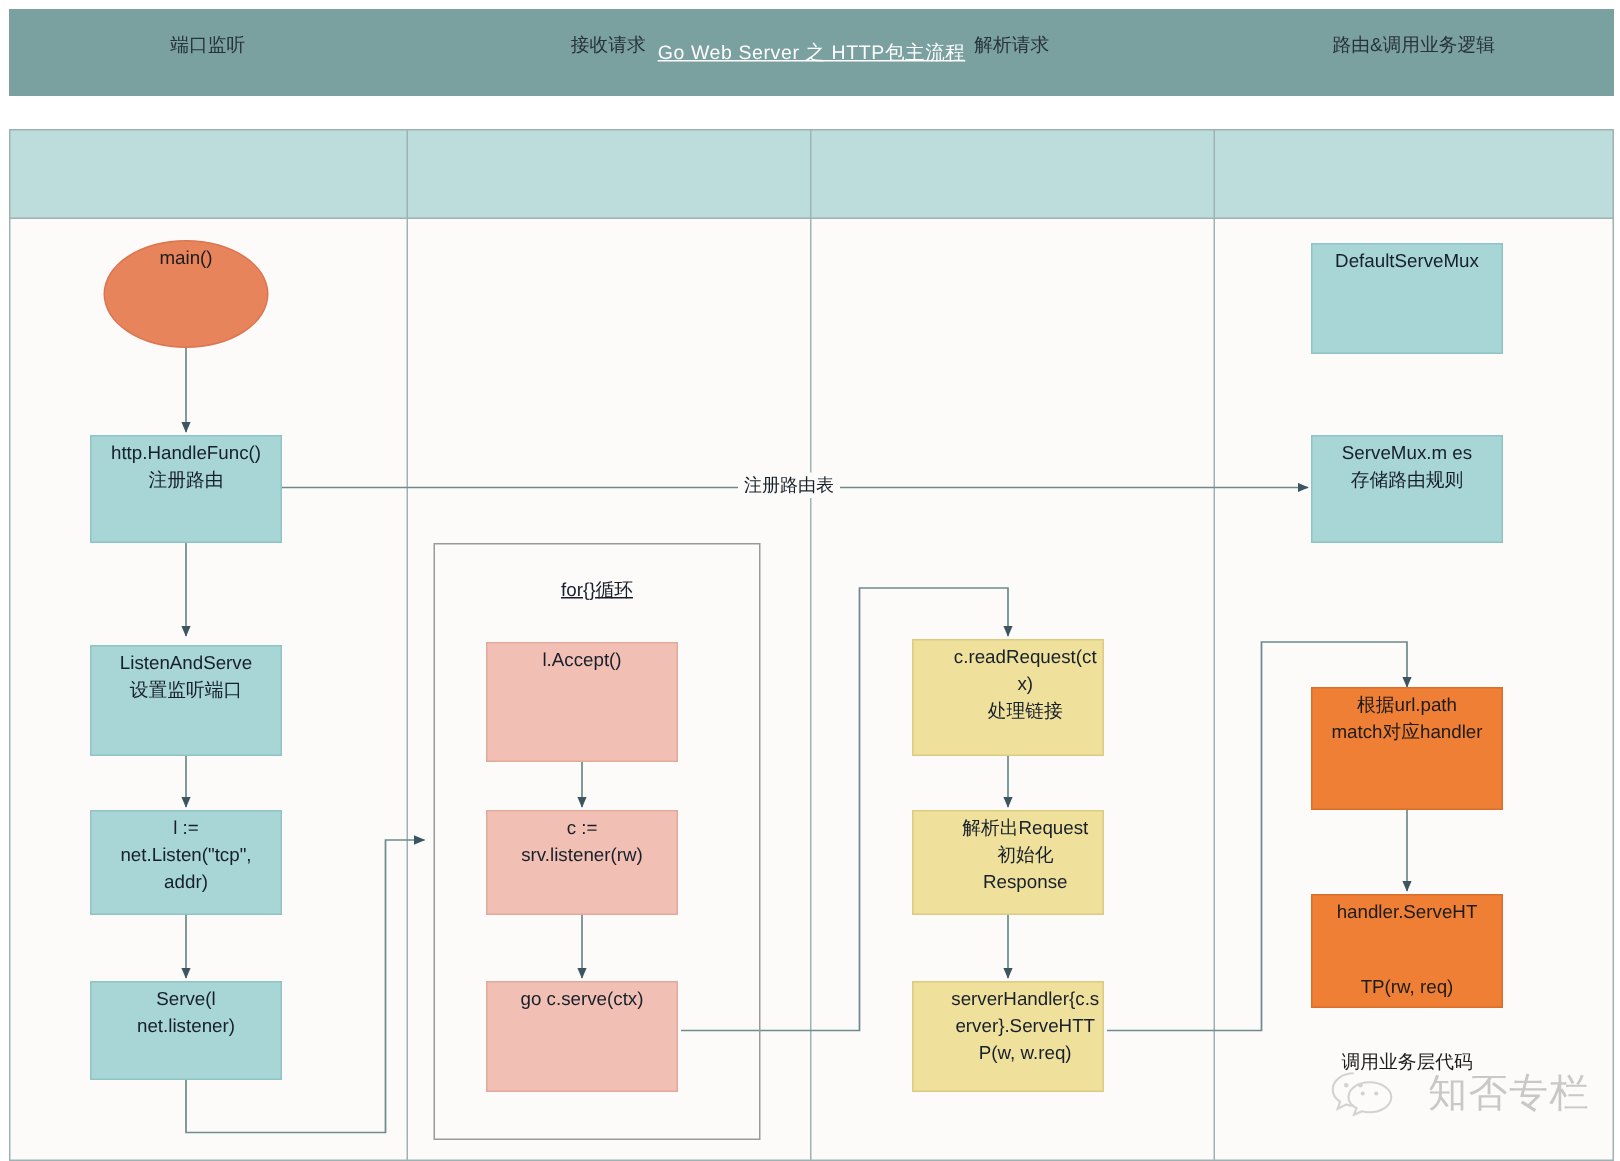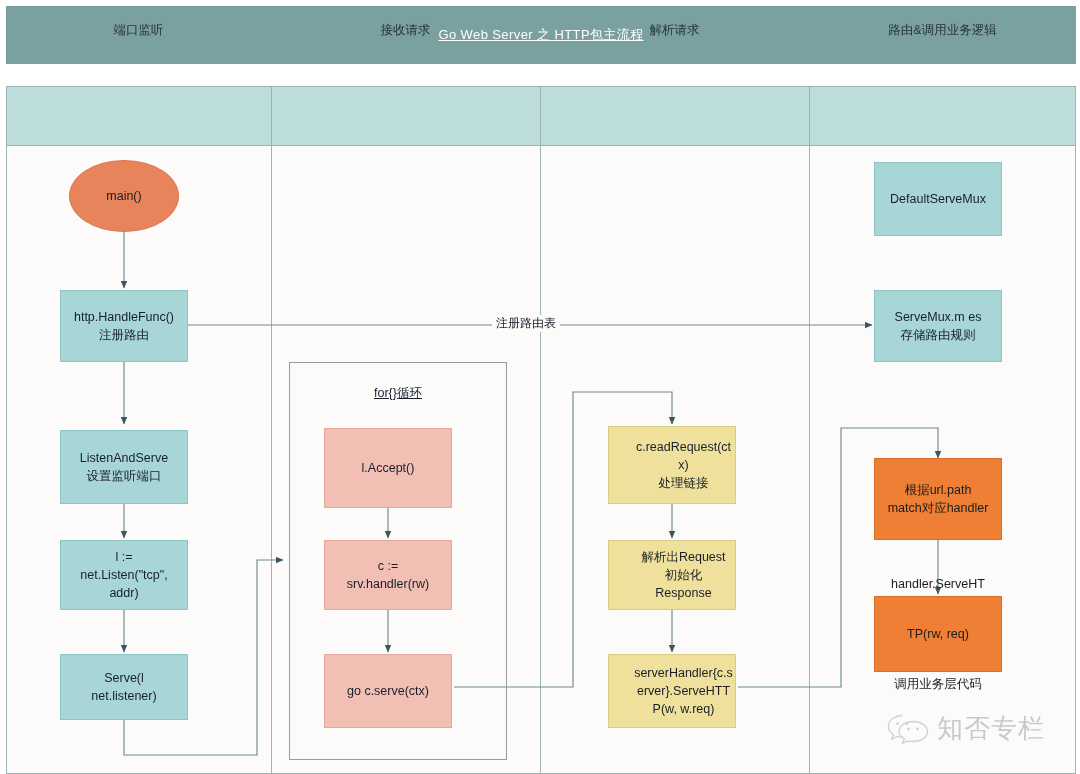--- a/index.html
+++ b/index.html
@@ -59,21 +59,21 @@
     top:86px;
     width:1px; height:688px;
     background:#9DB3B3;
   }
 
   
   .node{
     position:absolute;
     box-sizing:border-box;
     display:flex; flex-direction:column;
-    align-items:center; justify-content:center;
+    align-items:center; justify-content:flex-start;
     text-align:center;
     font-size:12.5px;
     line-height:1.45;
     color:#17202a;
     border:1px solid rgba(0,0,0,.16);
     padding:2px 6px;
   }
   .node.teal{background:#A8D5D5;border-color:#8FC4C4;}
   .node.pink{background:#F2BFB4;border-color:#E2A99C;}
   .node.yellow{background:#EFE09B;border-color:#DCCB82;padding-left:29px;}
@@ -113,21 +113,21 @@
     background:#FCFBFA;
     padding:0 4px;
     white-space:nowrap;
   }
 
   
   .watermark{
     position:absolute;
     left:886px; top:702px;
     width:180px; height:52px;
-    display:flex; align-items:center; gap:7px;
+    display:flex; align-items:center; gap:22px;
     opacity:.30;
     color:#555;
     font-size:26px;
     letter-spacing:1px;
     user-select:none;
   }
   .wm-text{font-weight:400;}
 </style>
 </head>
 <body>
@@ -223,21 +223,21 @@
     <span>Serve(l</span>
     <span>net.listener)</span>
   </div>
 
   <div class="node pink" style="left:324px;top:428px;width:128px;height:80px;">
     <span>l.Accept()</span>
   </div>
 
   <div class="node pink" style="left:324px;top:540px;width:128px;height:70px;">
     <span>c :=</span>
-    <span>srv.handler(rw)</span>
+    <span>srv.listener(rw)</span>
   </div>
 
   <div class="node pink" style="left:324px;top:654px;width:128px;height:74px;">
     <span>go c.serve(ctx)</span>
   </div>
 
   <div class="node yellow" style="left:608px;top:426px;width:128px;height:78px;">
     <span>c.readRequest(ct</span>
     <span>x)</span>
     <span>处理链接</span>

